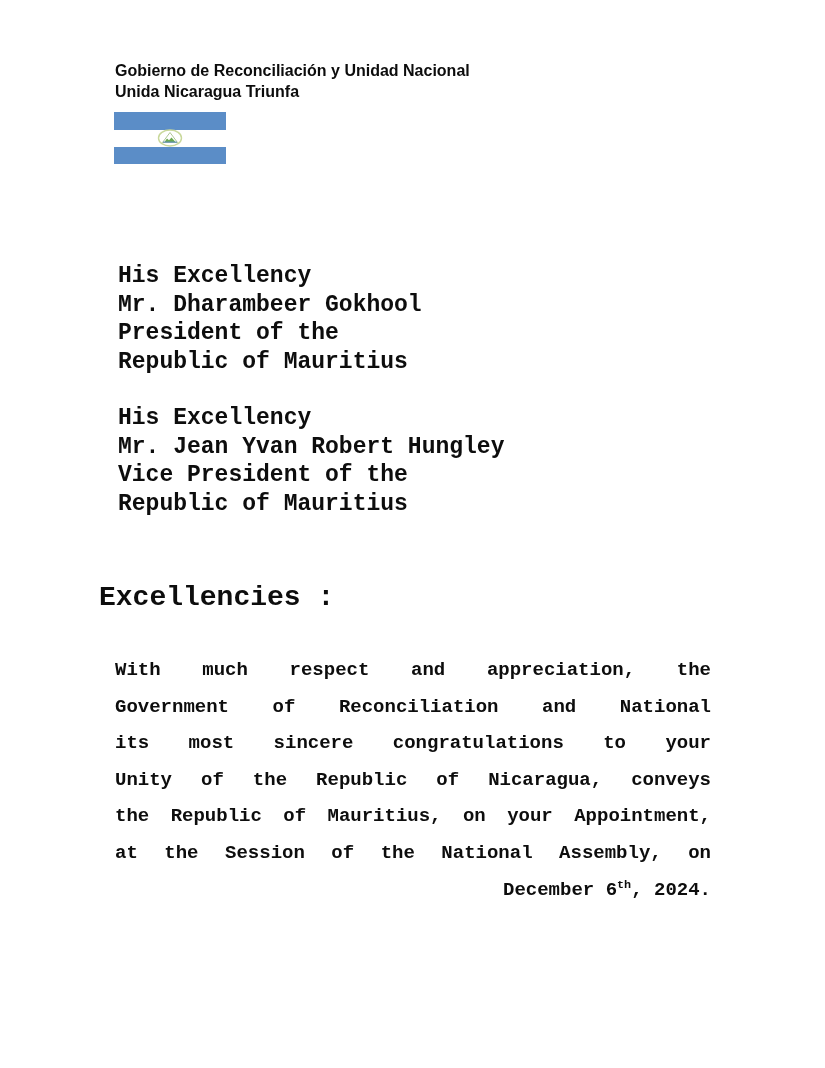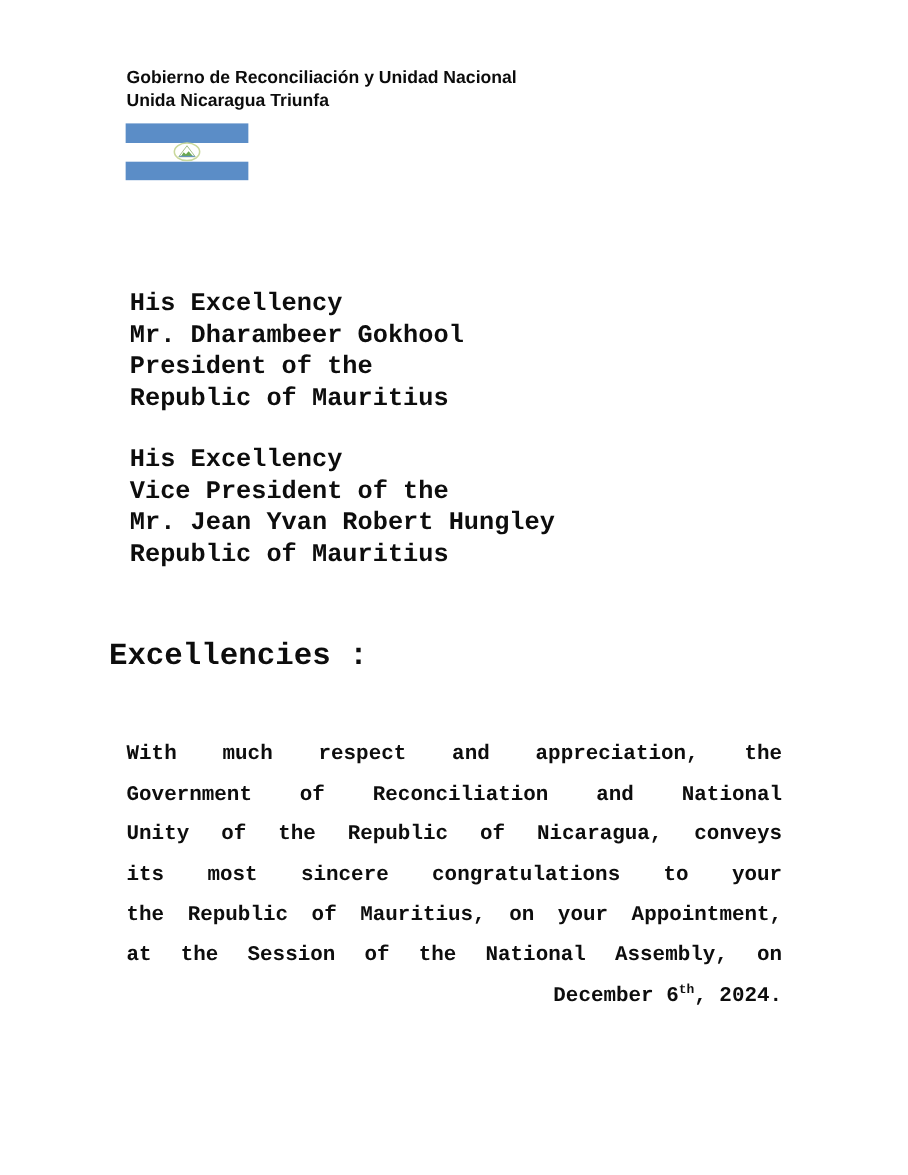--- a/index.html
+++ b/index.html
@@ -63,21 +63,20 @@
     line-height: 28px;
     white-space: nowrap;
   }
   .body-block {
     position: absolute;
     left: 115px;
     top: 652px;
     width: 596px;
     font-size: 19px;
     line-height: 36.6px;
-    margin-top: 15px;
   }
   .body-line {
     text-align: justify;
     text-align-last: justify;
   }
   .body-last-line {
     text-align: right;
     white-space: nowrap;
   }
   .body-last-line sup {
@@ -109,30 +108,30 @@
 
   <div class="mono recipient-block recipient-1">
     <div>His Excellency</div>
     <div>Mr. Dharambeer Gokhool</div>
     <div>President of the</div>
     <div>Republic of Mauritius</div>
   </div>
 
   <div class="mono recipient-block recipient-2">
     <div>His Excellency</div>
+    <div>Mr. Jean Yvan Robert Hungley</div>
     <div>Vice President of the</div>
-    <div>Mr. Jean Yvan Robert Hungley</div>
     <div>Republic of Mauritius</div>
   </div>
 
   <div class="mono salutation">Excellencies :</div>
 
   <div class="mono body-block">
     <div class="body-line">With much respect and appreciation, the</div>
     <div class="body-line">Government of Reconciliation and National</div>
+    <div class="body-line">its most sincere congratulations to your</div>
     <div class="body-line">Unity of the Republic of Nicaragua, conveys</div>
-    <div class="body-line">its most sincere congratulations to your</div>
     <div class="body-line">the Republic of Mauritius, on your Appointment,</div>
     <div class="body-line">at the Session of the National Assembly, on</div>
     <div class="body-last-line"><span>December 6</span><sup>th</sup><span>, 2024.</span></div>
   </div>
 
 </div>
 
 </body></html>

